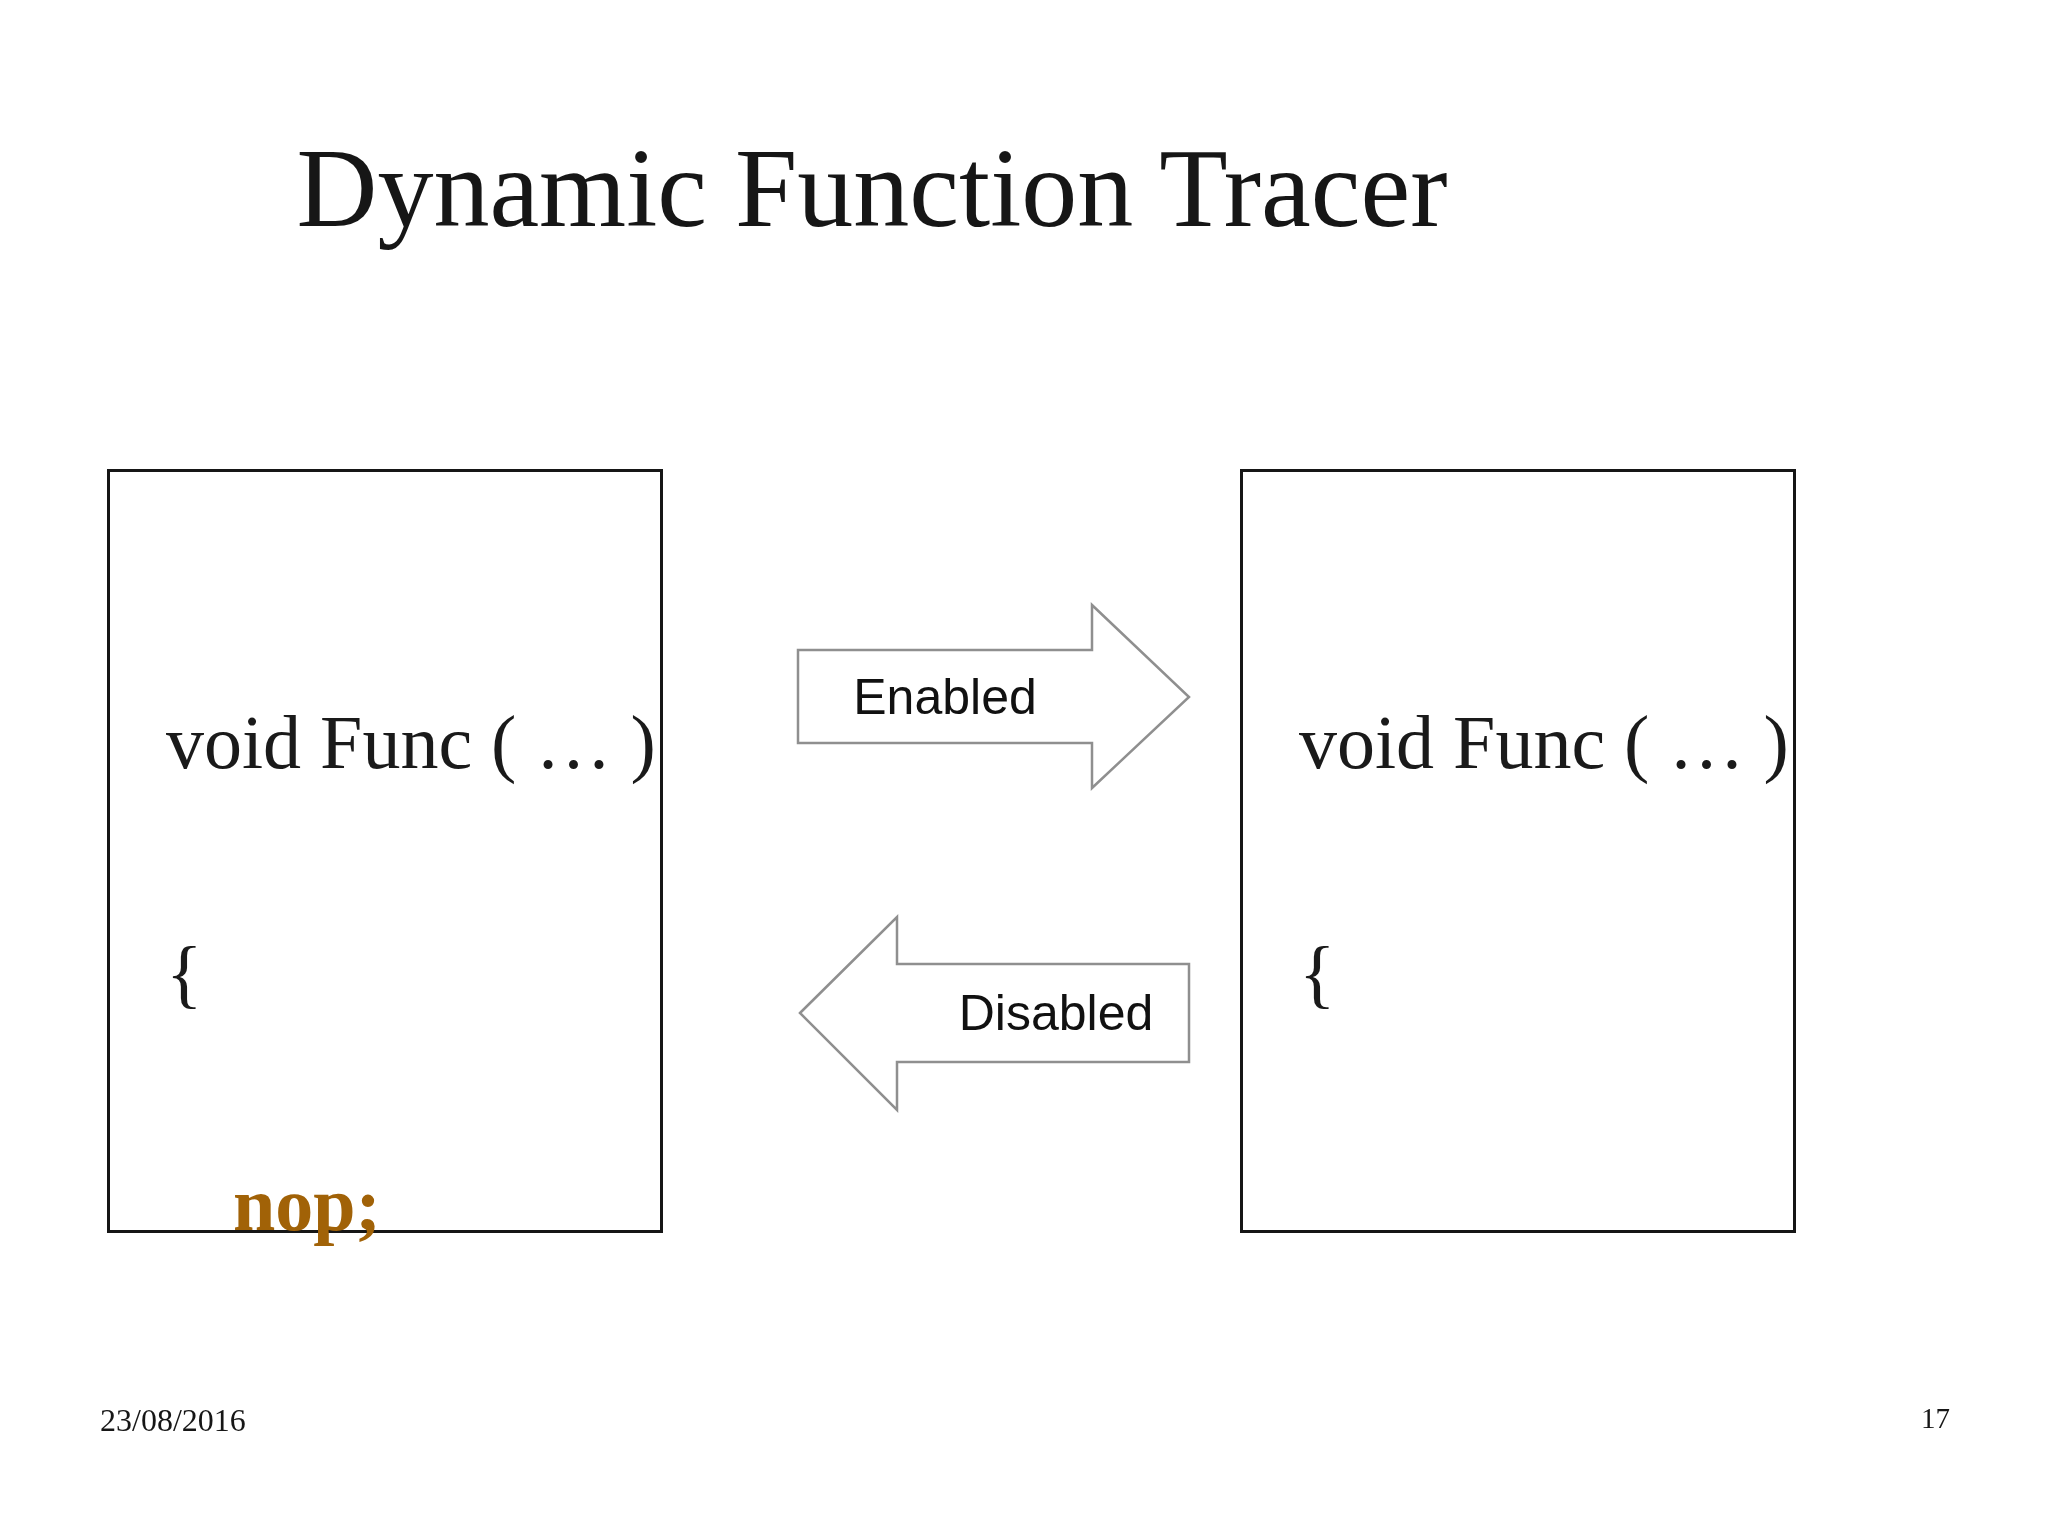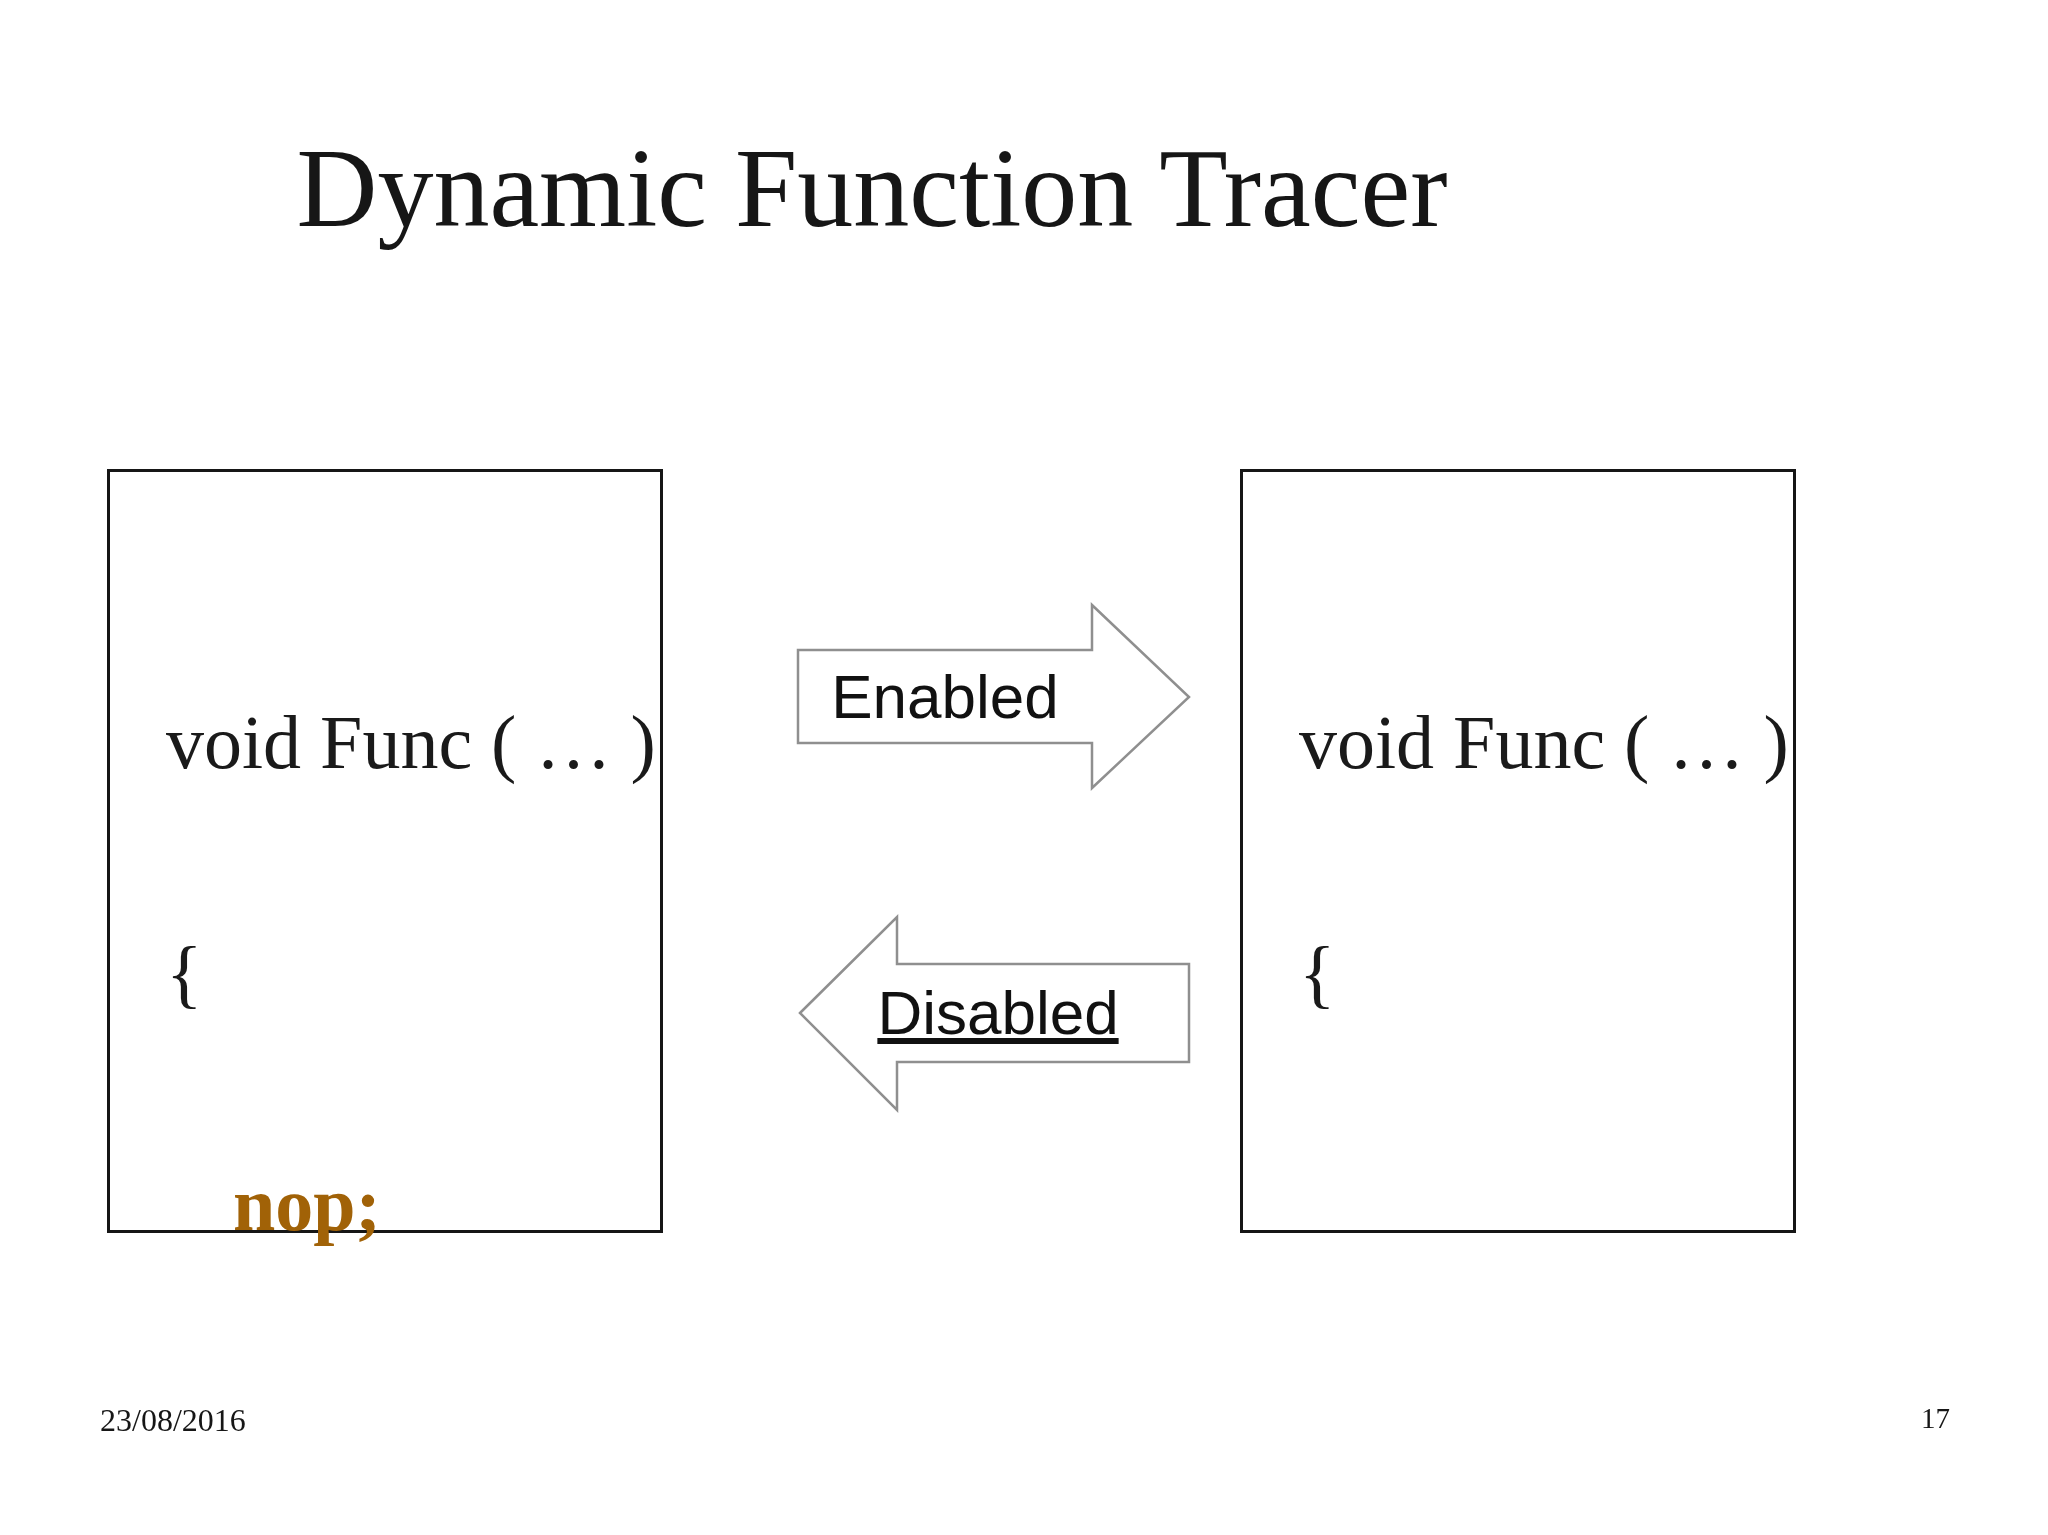--- a/index.html
+++ b/index.html
@@ -63,27 +63,27 @@
   .arrow-shape {
     fill: #ffffff;
     stroke: #8f8f8f;
     stroke-width: 2.5;
     stroke-linejoin: miter;
   }
 
   .arrow-label {
     position: absolute;
     font-family: "Liberation Sans", "DejaVu Sans", sans-serif;
-    font-size: 62px;
+    font-size: 50px;
     line-height: 58px;
     color: #111111;
     text-align: center;
   }
   .arrow-label.enabled  { left: 798px; top: 668px; width: 294px; }
-  .arrow-label.disabled { left: 852px; top: 984px; width: 292px; text-decoration: underline; }
+  .arrow-label.disabled { left: 910px; top: 984px; width: 292px; }
 
   .footer-date {
     position: absolute;
     left: 100px;
     top: 1404px;
     font-size: 32px;
     line-height: 1;
     color: #161616;
   }
   .page-number {

